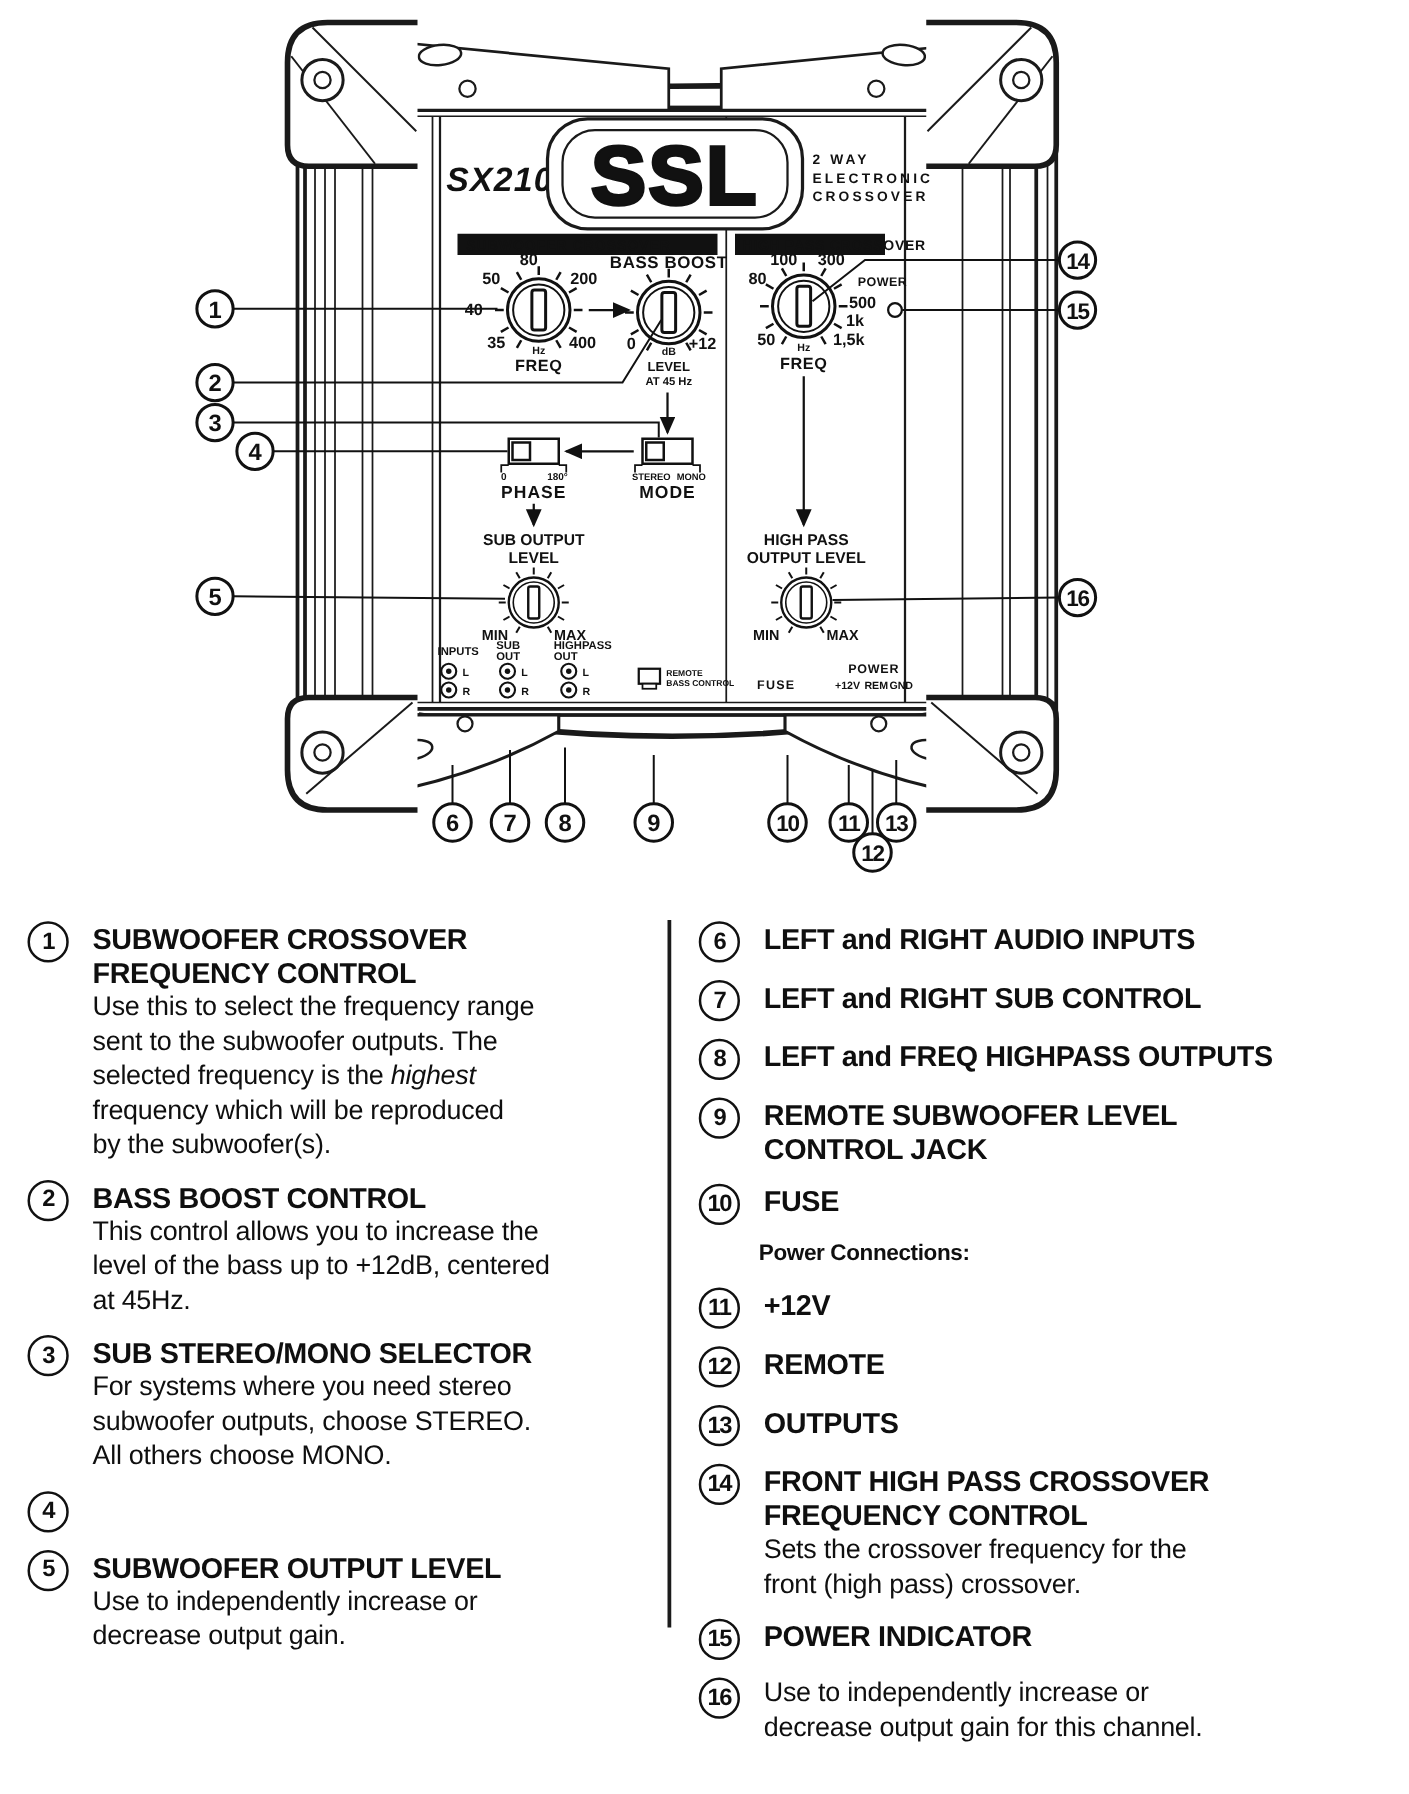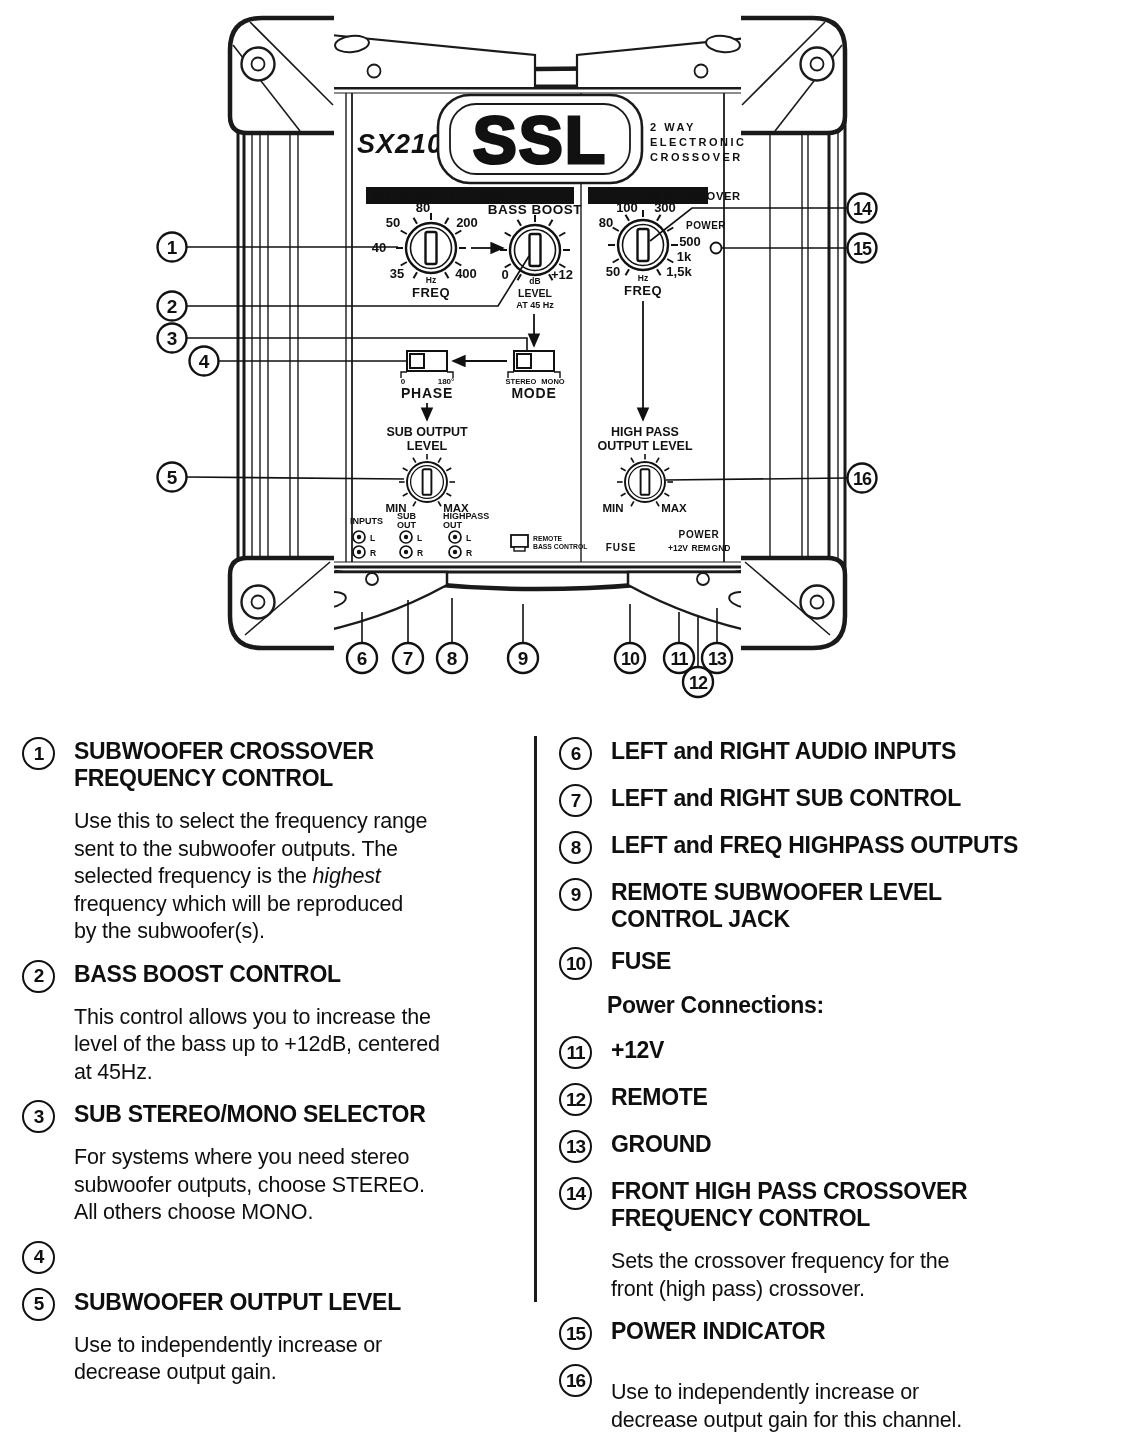--- a/index.html
+++ b/index.html
@@ -14,22 +14,22 @@
   .divider{width:3px;background:#1b1b1b;height:566px;flex:0 0 auto;}
   .col-right{margin-left:22px;width:545px;}
   .item{display:flex;margin-bottom:13px;}
   .badge{
     flex:0 0 auto;width:29px;height:29px;border:2.5px solid #111;border-radius:50%;
     font-weight:bold;font-size:19px;display:flex;align-items:center;justify-content:center;
     margin-right:19px;margin-top:1px;letter-spacing:-1px;
   }
   .content{flex:1 1 auto;}
   .title{font-weight:bold;font-size:23px;line-height:27px;white-space:pre-line;letter-spacing:-0.3px;margin-top:2px;}
-  .bodytext{font-size:21.5px;line-height:27.5px;white-space:pre-line;margin-top:16px;letter-spacing:-0.2px;}
-  .subheading{font-weight:bold;font-size:23px;margin:2px 0 16px 48px;letter-spacing:-0.3px;}
+  .bodytext{font-size:21.5px;line-height:27.5px;white-space:pre-line;margin-top:0;letter-spacing:-0.2px;}
+  .subheading{font-weight:bold;font-size:18px;margin:2px 0 16px 48px;letter-spacing:-0.3px;}
   .gap-sm{margin-bottom:12px;}
 </style>
 </head>
 <body>
 
 <svg class="diagram" width="1127" height="732" viewBox="0 0 1127 732">
   <defs>
     <g id="knob-big">
       <line x1="-14" y1="24.2" x2="-17.5" y2="30.3" stroke="#111" stroke-width="2"></line>
       <line x1="-24.2" y1="14" x2="-30.3" y2="17.5" stroke="#111" stroke-width="2"></line>
@@ -455,21 +455,21 @@
     <div class="item">
       <div class="badge">12</div>
       <div class="content">
           <div class="title">REMOTE</div>
         </div>
     </div>
 
     <div class="item">
       <div class="badge">13</div>
       <div class="content">
-          <div class="title">GROUND</div>
+          <div class="title">OUTPUTS</div>
         </div>
     </div>
 
     <div class="item">
       <div class="badge">14</div>
       <div class="content">
         <div class="title">FRONT HIGH PASS CROSSOVER
 FREQUENCY CONTROL</div>
         <div class="bodytext">Sets the crossover frequency for the
 front (high pass) crossover.</div>

